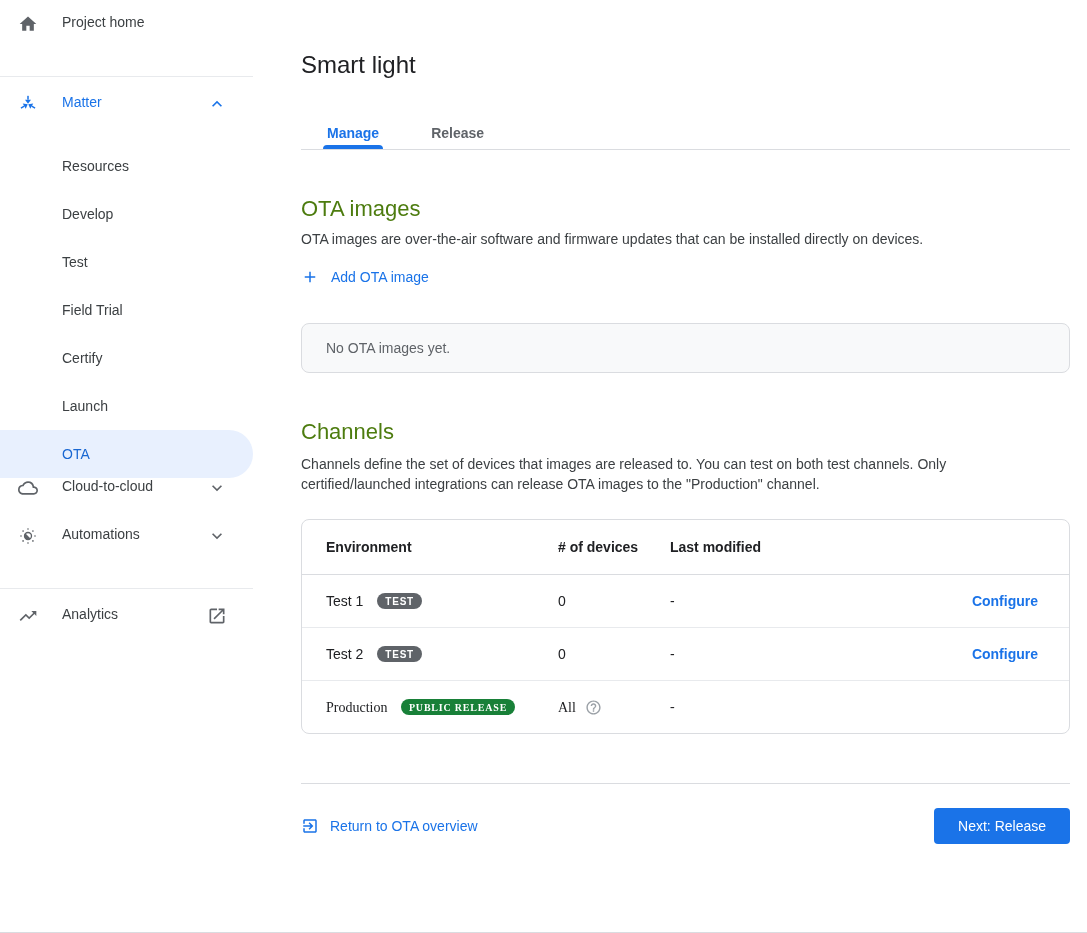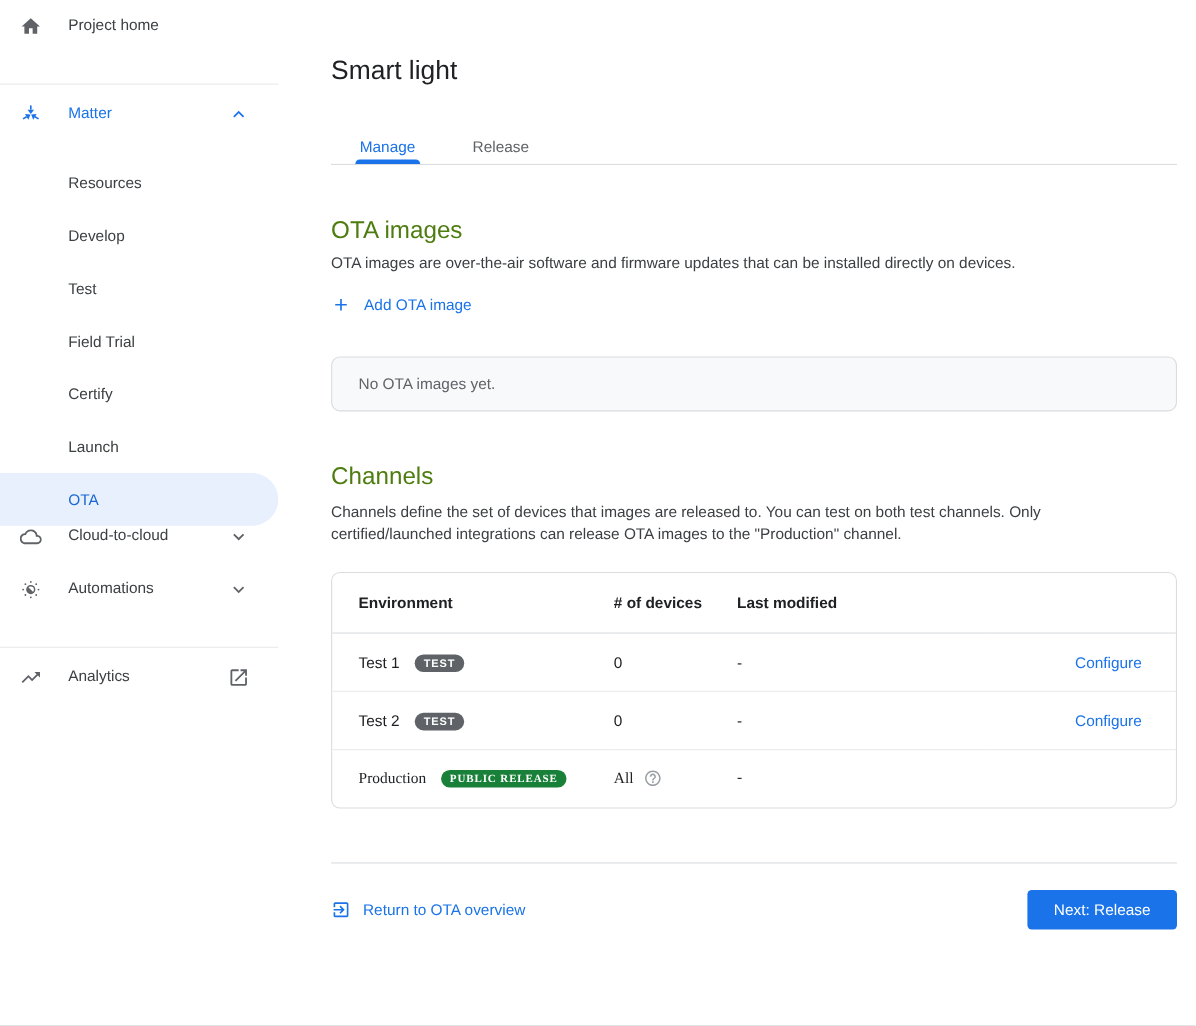--- a/index.html
+++ b/index.html
@@ -28,21 +28,21 @@
   .main{position:absolute;left:301px;top:0;width:769px;padding-top:47px;box-sizing:content-box;}
   .page-title{font-size:24px;line-height:36px;font-weight:400;color:#202124;}
   .meta-line{margin-top:24px;font-size:14px;line-height:20px;color:#5f6368;display:flex;align-items:center;}
   .redact{display:inline-block;background:#000;height:13px;margin:0 6px;}
   .redact.v{width:55px;}
   .redact.p{width:62px;margin-right:0;}
   .meta-dot{margin:0 4px 0 0;color:#5f6368;}
 
   .tabs{display:flex;margin-top:33px;border-bottom:1px solid #dadce0;}
   .tab{position:relative;height:33px;padding:0 26px;display:flex;align-items:center;font-size:14px;
-    font-weight:400;color:#5f6368;cursor:pointer;}
+    font-weight:700;color:#5f6368;cursor:pointer;}
   .tab.active{color:var(--link-blue,#1a73e8);}
   .tab.active::after{content:"";position:absolute;left:22px;right:22px;bottom:0;height:4px;
     background:var(--link-blue,#1a73e8);border-radius:4px 4px 0 0;}
 
   .section-h{font-size:22px;line-height:28px;font-weight:400;color:#4d7c0f;margin:0;}
   .sec-ota .section-h{margin-top:45px;}
   .sec-desc{font-size:14px;line-height:20px;color:#3c4043;margin-top:6px;}
   .add-link{display:inline-flex;align-items:center;margin-top:16px;height:24px;color:var(--link-blue,#1a73e8);
     font-size:14px;font-weight:500;cursor:pointer;}
   .add-link .plus{width:18px;height:18px;margin-right:12px;}
@@ -54,21 +54,21 @@
 
   
   .table-card{margin-top:25px;border:1px solid #dadce0;border-radius:8px;overflow:hidden;}
   table{width:100%;border-collapse:collapse;font-size:14px;color:#202124;}
   col.c1{width:256px;}col.c2{width:112px;}col.c3{width:231px;}col.c4{width:auto;}
   th{height:54px;text-align:left;font-weight:700;color:#202124;border-bottom:1px solid #dadce0;padding:0;}
   th:first-child,td:first-child{padding-left:24px;}
   td{height:52px;padding:0;border-bottom:1px solid #e8eaed;}
   tbody tr:last-child td{border-bottom:none;font-family:Liberation Serif, serif;}
   td.action{text-align:right;padding-right:31px;}
-  a.cfg{color:var(--link-blue,#1a73e8);font-weight:400;text-decoration:none;cursor:pointer;}
+  a.cfg{color:var(--link-blue,#1a73e8);font-weight:700;text-decoration:none;cursor:pointer;}
   .badge{display:inline-block;margin-left:10px;padding:3px 8px 2px;border-radius:10px;color:#fff;
     font-size:10px;font-weight:700;letter-spacing:.8px;vertical-align:1px;white-space:nowrap;}
   .badge-test{background:var(--test-badge-bg,#5f6368);}
   .badge-release{background:var(--release-badge-bg,#188038);}
   .help-icon{display:inline-block;width:17px;height:17px;margin-left:6px;vertical-align:-4px;color:#9aa0a6;}
 
   .footer-divider{margin-top:49px;border-top:1px solid #dadce0;}
   .footer{margin-top:24px;display:flex;align-items:center;justify-content:space-between;height:36px;}
   .return-link{display:inline-flex;align-items:center;color:var(--link-blue,#1a73e8);font-size:14px;
     font-weight:500;cursor:pointer;}

